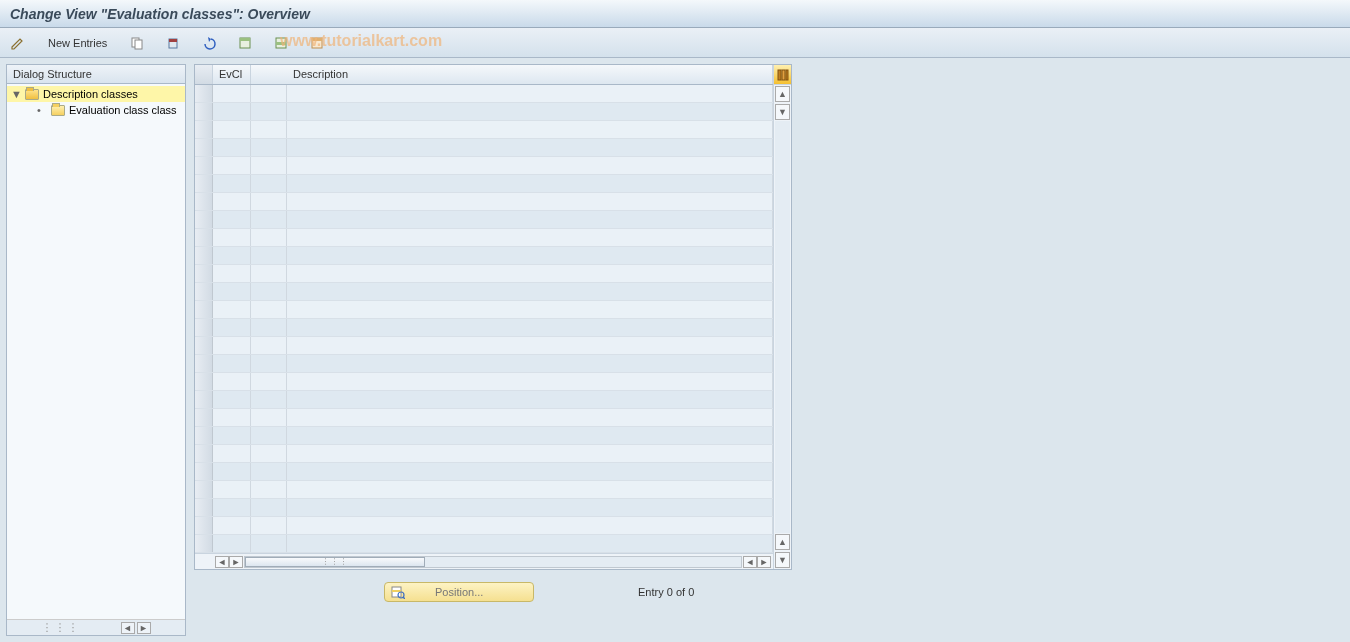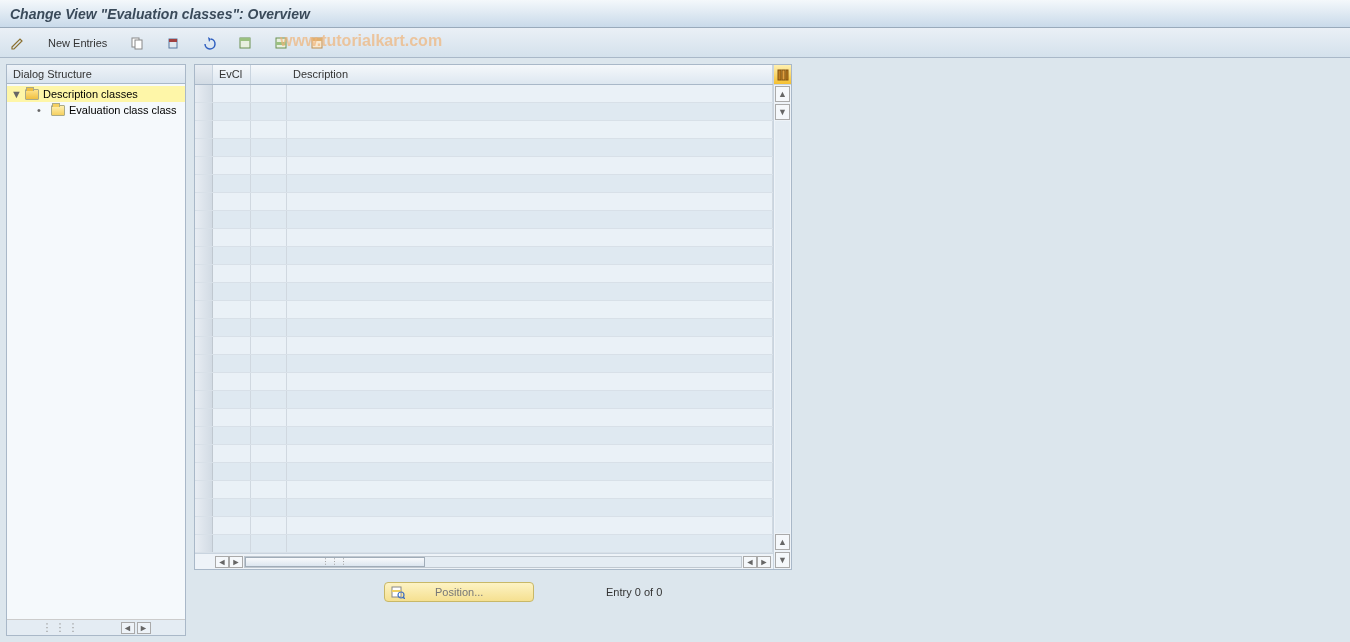--- a/index.html
+++ b/index.html
@@ -183,21 +183,21 @@
       border: 1px solid #c8b868;
       border-radius: 4px;
       display: flex;
       align-items: center;
       cursor: pointer;
       padding: 0 6px;
       gap: 30px;
       color: #777;
     }
     .pos-button .pb-icon { width:14px; height:14px; }
-    .entry-text { margin-left: 72px; color: #333; }
+    .entry-text { margin-left: 104px; color: #333; }
   </style>
 </head>
 <body>
 
 <div class="title-bar">
   <span class="title-text">Change View "Evaluation classes": Overview</span>
 </div>
 
 <div class="toolbar">
   <span class="tb-icon">

